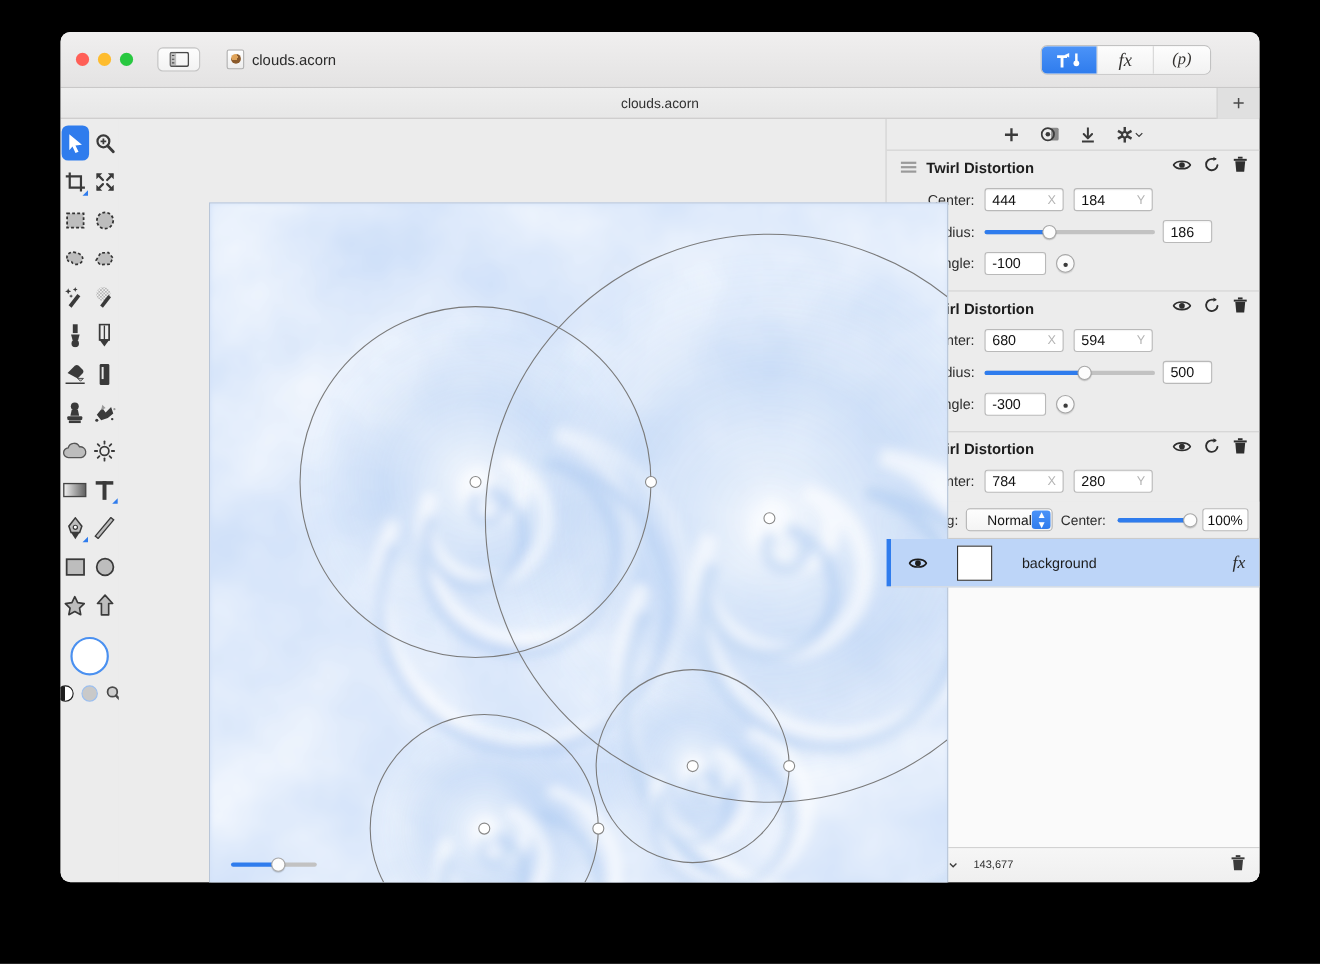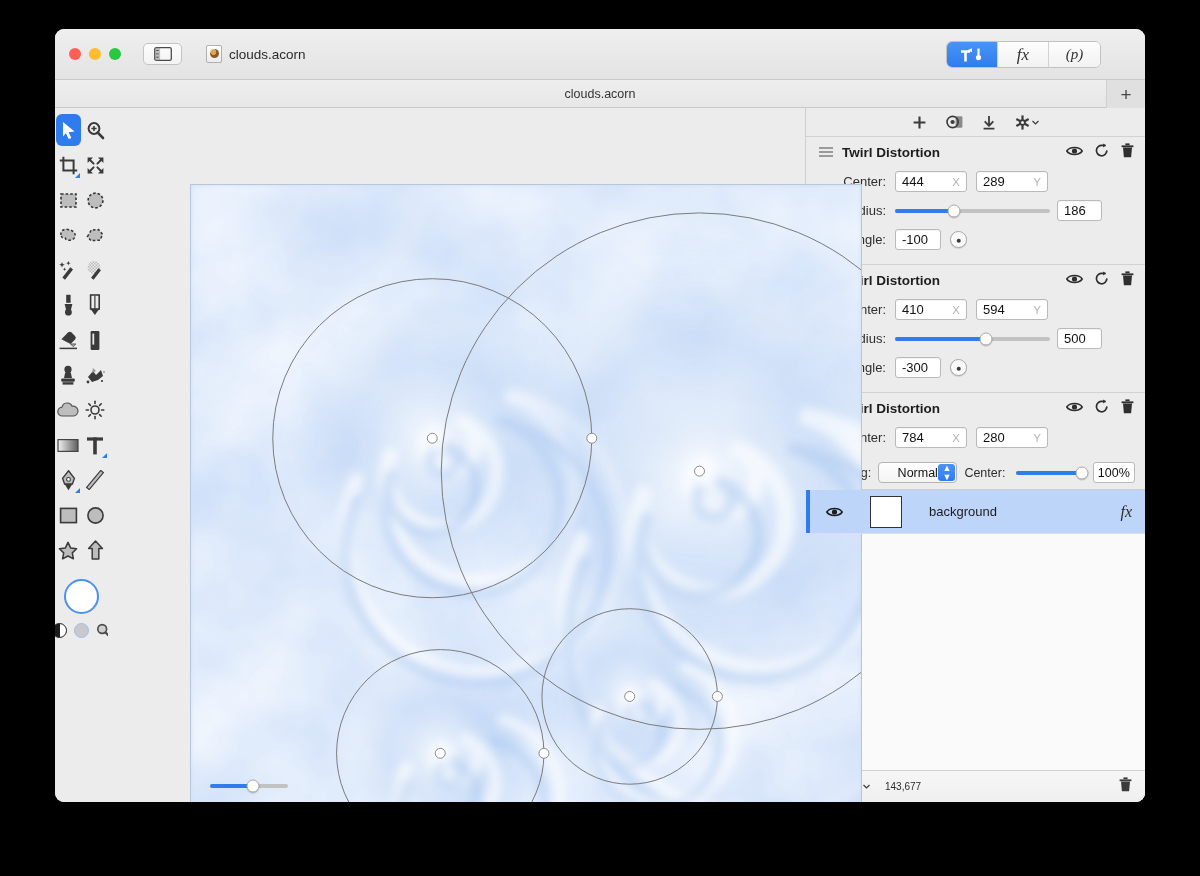--- a/index.html
+++ b/index.html
@@ -207,21 +207,21 @@
     font-size: 13px; color: #2d2d2d;
   }
   .num-field {
     height: 21px; border: 1px solid #b9b9b9; border-radius: 3px;
     background: #fff; display: flex; align-items: center;
     padding: 0 6px; font-size: 13px; color: #111;
     box-shadow: inset 0 1px 1px rgba(0,0,0,.05);
   }
   .num-field .axis { margin-left: auto; color: #b4b4b4; font-size: 11.5px; }
   .f-xy { width: 72px; margin-right: 9px; }
-  .f-plain { width: 46px; }
+  .f-plain { width: 56px; }
   .f-radius { width: 45px; margin-left: 7px; }
 
   .slider {
     height: 4px; border-radius: 2px; position: relative;
     background: #c2c2c2;
   }
   .slider .fill { position:absolute; left:0; top:0; bottom:0; background:#2f7ced; border-radius:2px; }
   .slider .knob {
     position: absolute; top: 50%; transform: translate(-50%,-50%);
     width: 13px; height: 13px; border-radius: 50%;
@@ -763,21 +763,21 @@
             </span>
           </div>
 
           <div class="row">
             <span class="row-label">Center:</span>
             <span class="num-field f-xy">
               <span>444</span>
               <span class="axis">X</span>
             </span>
             <span class="num-field f-xy">
-              <span>289</span>
+              <span>184</span>
               <span class="axis">Y</span>
             </span>
           </div>
 
           <div class="row">
             <span class="row-label">Radius:</span>
             <span class="slider s-radius">
               <span class="fill" style="width:38%"></span>
               <span class="knob" style="left:38%"></span>
             </span>
@@ -824,21 +824,21 @@
                   <rect x="4.4" y="0.4" width="4.2" height="1.8" fill="#2e2e2e"></rect>
                   <path d="M2 4.6 h9 l-0.9 9.6 h-7.2 z" fill="#2e2e2e"></path>
                 </svg>
               </span>
             </span>
           </div>
 
           <div class="row">
             <span class="row-label">Center:</span>
             <span class="num-field f-xy">
-              <span>410</span>
+              <span>680</span>
               <span class="axis">X</span>
             </span>
             <span class="num-field f-xy">
               <span>594</span>
               <span class="axis">Y</span>
             </span>
           </div>
 
           <div class="row">
             <span class="row-label">Radius:</span>

